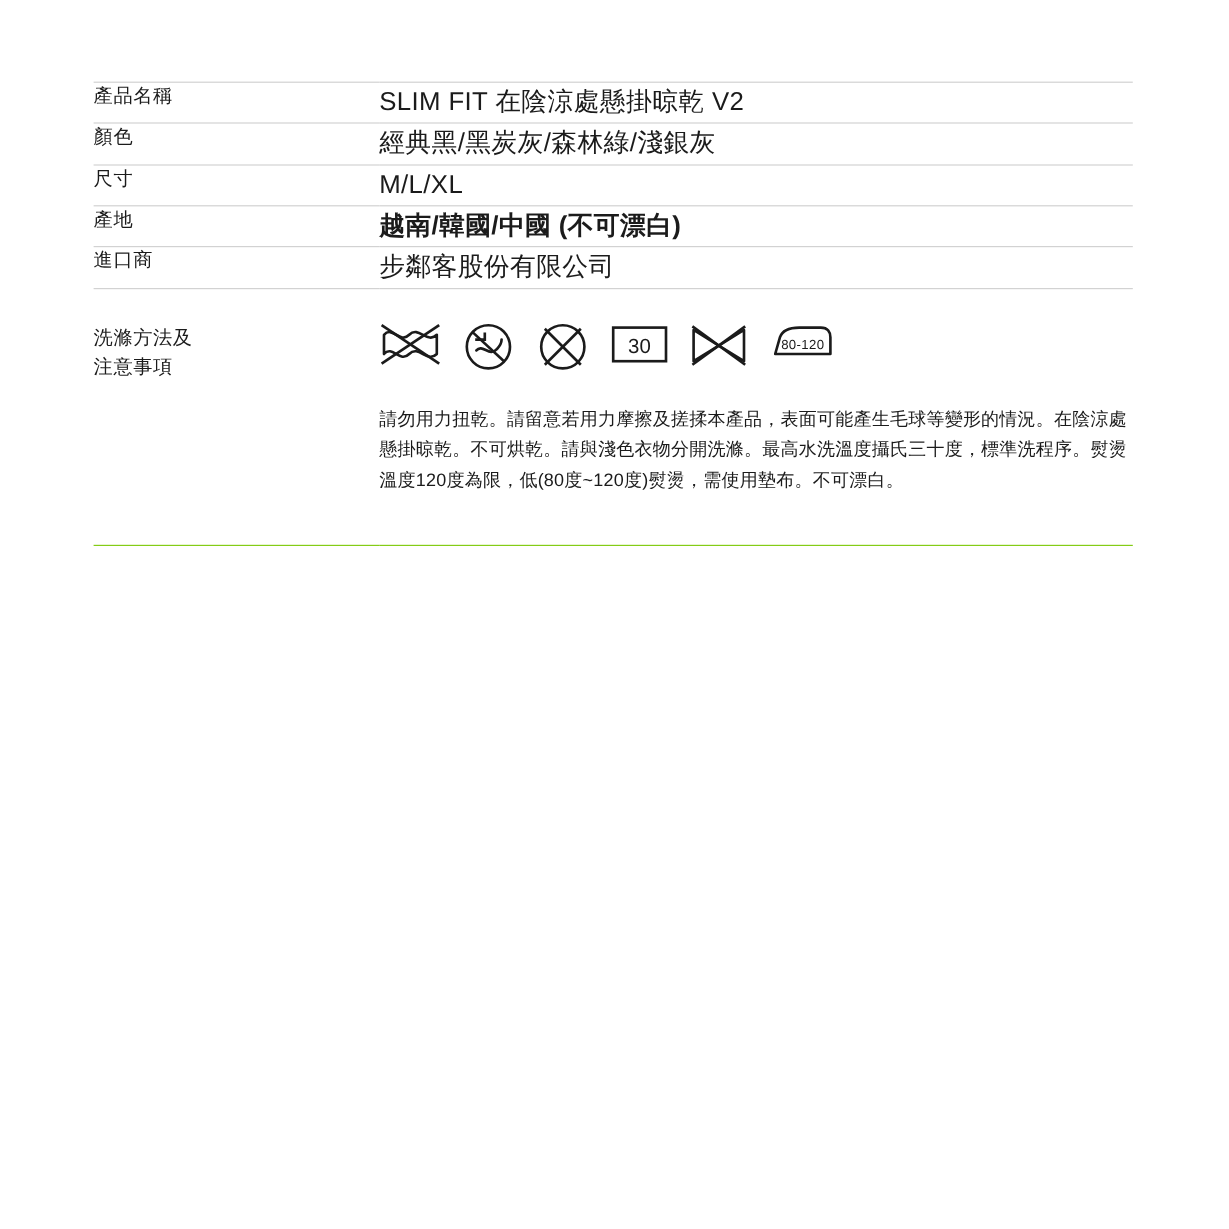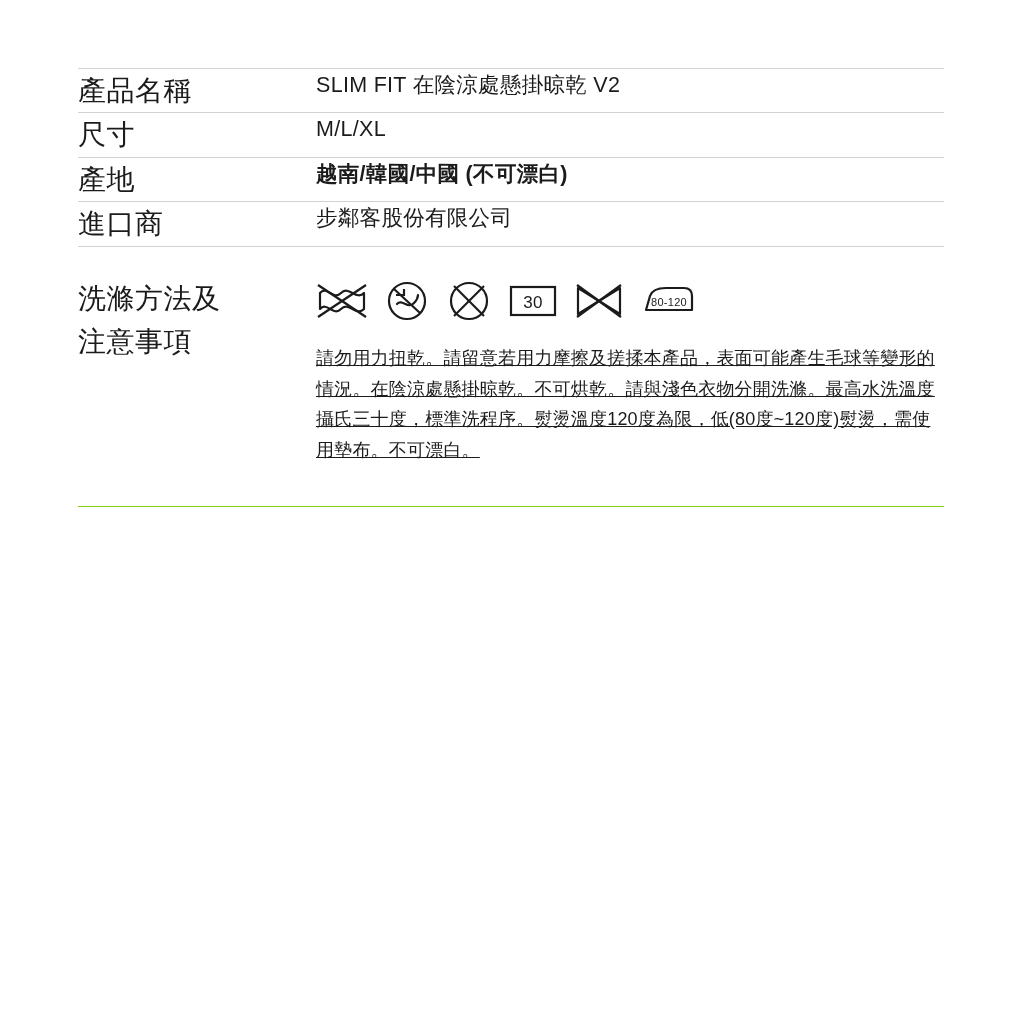--- a/index.html
+++ b/index.html
@@ -34,21 +34,21 @@
   }
   table.spec tr:last-child {
     border-bottom: 1px solid #84cc16;
   }
   table.spec td {
     vertical-align: top;
     padding: 0;
   }
   td.label {
     width: 238px;
-    font-size: 28px;
+    font-size: 16px;
     line-height: 1.55;
     color: #1b1b1b;
     padding: 26px 0 26px 4px;
     letter-spacing: 0.5px;
   }
   td.value {
     font-size: 21.5px;
     line-height: 1.55;
     color: #1b1b1b;
     padding: 26px 0 26px 0;
@@ -63,46 +63,49 @@
   
   tr.care td.label {
     padding-top: 30px;
   }
   tr.care td.value {
     padding-top: 26px;
     padding-bottom: 40px;
   }
   .care-icons {
     display: flex;
-    align-items: center;
+    align-items: flex-start;
     gap: 16px;
     height: 56px;
     margin-bottom: 14px;
   }
   .care-icons svg {
     display: block;
   }
   .care-text {
-    font-size: 18px;
+    font-size: 15px;
     line-height: 1.72;
     color: #1b1b1b;
     max-width: 630px;
     letter-spacing: 0.2px;
-    text-decoration: underline;
   }
 </style>
 </head>
 <body>
 
 <div class="sheet">
   <table class="spec">
     <tbody>
       <tr>
         <td class="label">產品名稱</td>
         <td class="value">SLIM FIT 在陰涼處懸掛晾乾 V2</td>
+      </tr>
+      <tr>
+        <td class="label">顏色</td>
+        <td class="value">經典黑/黑炭灰/森林綠/淺銀灰</td>
       </tr>
       <tr>
         <td class="label">尺寸</td>
         <td class="value">M/L/XL</td>
       </tr>
       <tr>
         <td class="label">產地</td>
         <td class="value bold">越南/韓國/中國 (不可漂白)</td>
       </tr>
       <tr>

